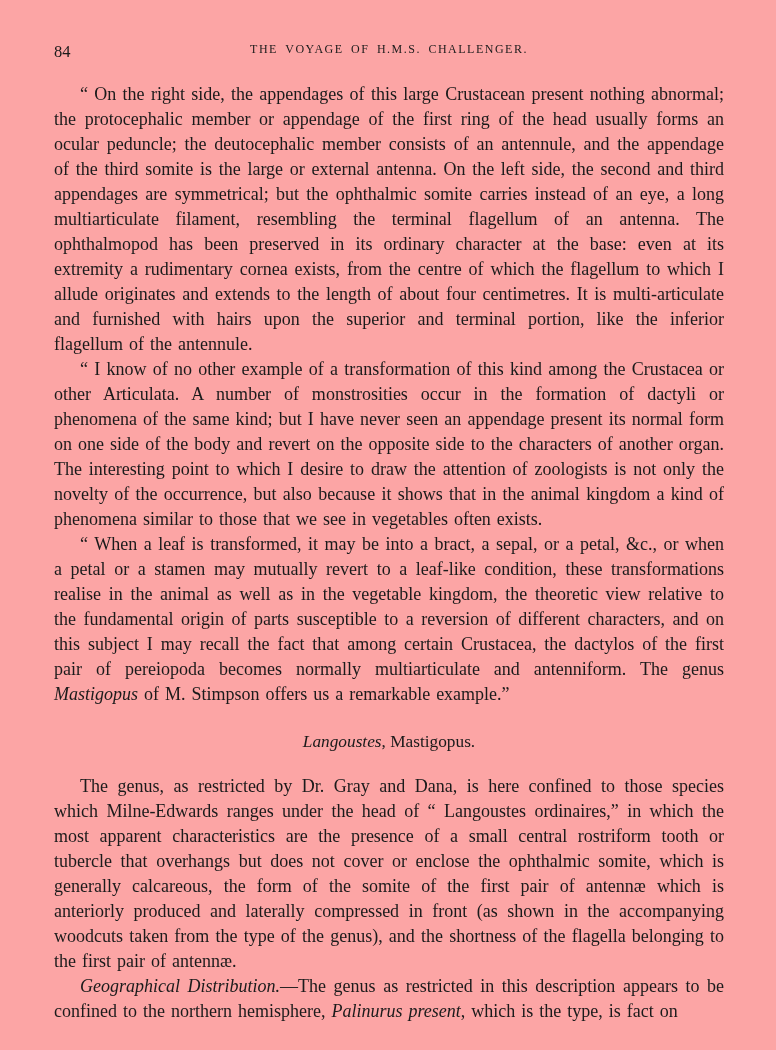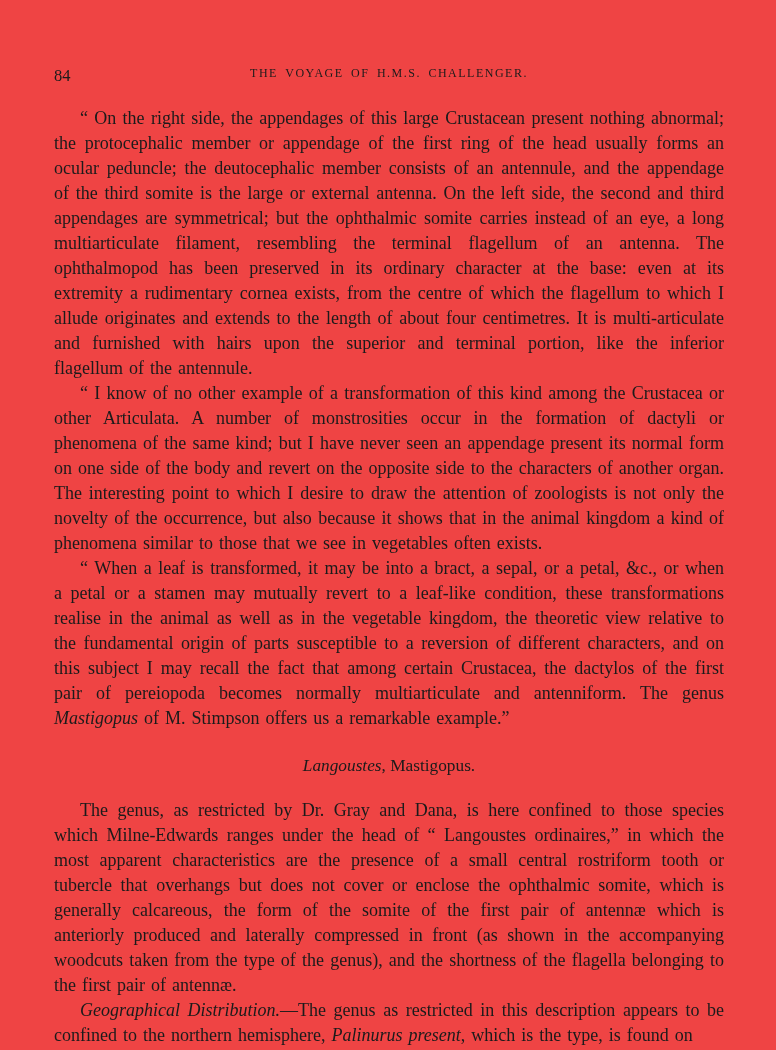--- a/index.html
+++ b/index.html
@@ -5,24 +5,24 @@
   html, body {
     margin: 0;
     padding: 0;
     background: #f4f4f2;
   }
   .page {
     position: relative;
     width: 776px;
     height: 1050px;
     box-sizing: border-box;
-    background: #ef4444;
+    background: #fca5a5;
     color: #1b1b1b;
     font-family: "Liberation Serif", "DejaVu Serif", serif;
-    padding: 66px 52px 0 54px;
+    padding: 42px 52px 0 54px;
     overflow: hidden;
   }
   .running-header {
     position: relative;
     height: 22px;
     margin-bottom: 18px;
   }
   .page-num {
     position: absolute;
     left: 0;
@@ -68,15 +68,15 @@
   <p class="para">“ On the right side, the appendages of this large Crustacean present nothing abnormal; the protocephalic member or appendage of the first ring of the head usually forms an ocular peduncle; the deutocephalic member consists of an antennule, and the appendage of the third somite is the large or external antenna.  On the left side, the second and third appendages are symmetrical; but the ophthalmic somite carries instead of an eye, a long multiarticulate filament, resembling the terminal flagellum of an antenna.  The ophthalmopod has been preserved in its ordinary character at the base: even at its extremity a rudimentary cornea exists, from the centre of which the flagellum to which I allude originates and extends to the length of about four centimetres.  It is multi-articulate and furnished with hairs upon the superior and terminal portion, like the inferior flagellum of the antennule.</p>
 
   <p class="para">“ I know of no other example of a transformation of this kind among the Crustacea or other Articulata.  A number of monstrosities occur in the formation of dactyli or phenomena of the same kind; but I have never seen an appendage present its normal form on one side of the body and revert on the opposite side to the characters of another organ.  The interesting point to which I desire to draw the attention of zoologists is not only the novelty of the occurrence, but also because it shows that in the animal kingdom a kind of phenomena similar to those that we see in vegetables often exists.</p>
 
   <p class="para"><span>“ When a leaf is transformed, it may be into a bract, a sepal, or a petal, &amp;c., or when a petal or a stamen may mutually revert to a leaf-like condition, these transformations realise in the animal as well as in the vegetable kingdom, the theoretic view relative to the fundamental origin of parts susceptible to a reversion of different characters, and on this subject I may recall the fact that among certain Crustacea, the dactylos of the first pair of pereiopoda becomes normally multiarticulate and antenniform.  The genus </span><span class="italic">Mastigopus</span><span> of M. Stimpson offers us a remarkable example.”</span></p>
 
   <h2 class="section-heading"><span class="italic">Langoustes</span><span>, Mastigopus.</span></h2>
 
   <p class="para">The genus, as restricted by Dr. Gray and Dana, is here confined to those species which Milne-Edwards ranges under the head of “ Langoustes ordinaires,” in which the most apparent characteristics are the presence of a small central rostriform tooth or tubercle that overhangs but does not cover or enclose the ophthalmic somite, which is generally calcareous, the form of the somite of the first pair of antennæ which is anteriorly produced and laterally compressed in front (as shown in the accompanying woodcuts taken from the type of the genus), and the shortness of the flagella belonging to the first pair of antennæ.</p>
 
-  <p class="para"><span class="italic">Geographical Distribution.</span><span>—The genus as restricted in this description appears to be confined to the northern hemisphere, </span><span class="italic">Palinurus present</span><span>, which is the type, is found on</span></p>
+  <p class="para"><span class="italic">Geographical Distribution.</span><span>—The genus as restricted in this description appears to be confined to the northern hemisphere, </span><span class="italic">Palinurus present</span><span>, which is the type, is fact on</span></p>
 
 </div>
 
 </body></html>

